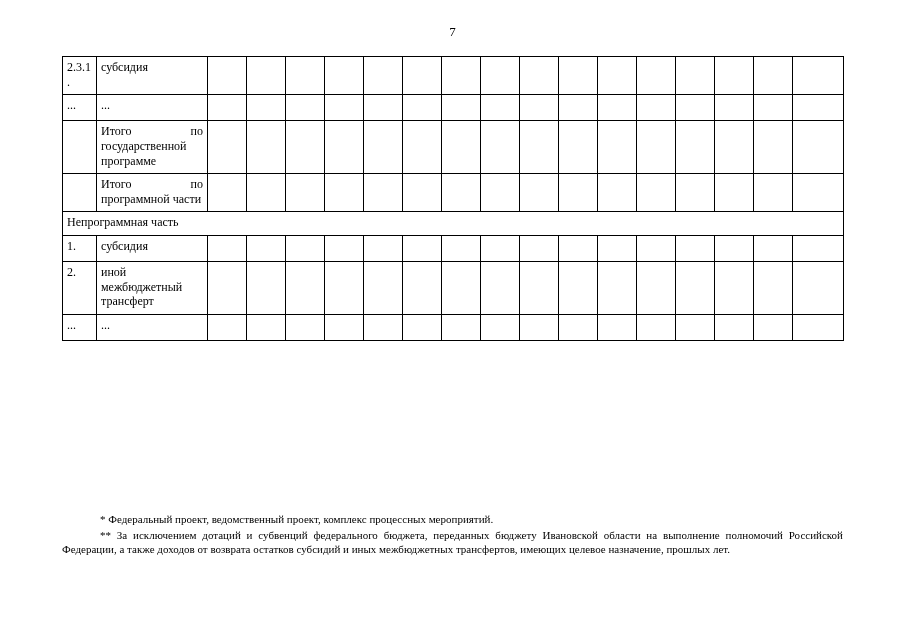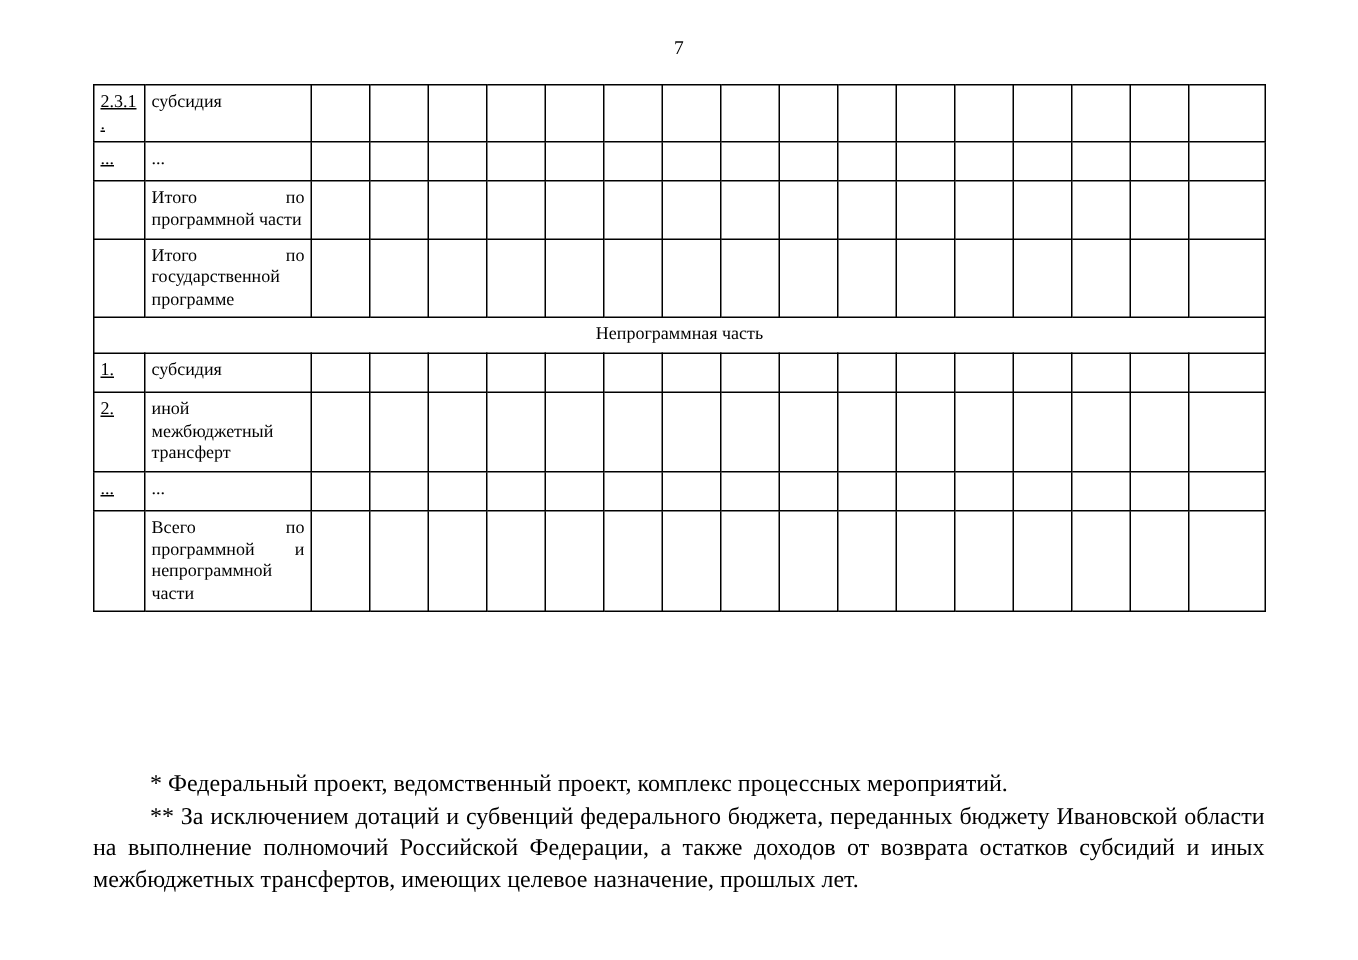--- a/index.html
+++ b/index.html
@@ -37,41 +37,40 @@
     vertical-align: top;
     font-size: 12px;
     line-height: 1.22;
     padding: 3px 4px 5px 4px;
     overflow: hidden;
     word-wrap: break-word;
   }
   td.num-cell {
     padding-left: 3px;
     text-align: left;
-    text-decoration: underline;
   }
   td.label-cell {
     text-align: justify;
     margin-top: 29px;
   }
   td.section-cell {
-    text-align: center;
+    text-align: left;
     padding-top: 5px;
     padding-bottom: 6px;
   }
   td.empty-cell {
     height: 14px;
   }
   tr.single-row td { height: 17px; }
   .footnotes {
     position: absolute;
     left: 62px;
     top: 512px;
     width: 781px;
-    font-size: 16px;
+    font-size: 11px;
   }
   .footnote {
     margin: 0 0 1px 0;
     text-indent: 38px;
     text-align: justify;
     line-height: 1.32;
   }
 </style>
 </head>
 <body>
@@ -137,41 +136,41 @@
           <td class="empty-cell"></td>
           <td class="empty-cell"></td>
           <td class="empty-cell"></td>
           <td class="empty-cell"></td>
           <td class="empty-cell"></td>
           <td class="empty-cell"></td>
           <td class="empty-cell"></td>
         </tr>
         <tr>
           <td class="num-cell"></td>
+          <td class="label-cell">Итого по государственной программе</td>
+          <td class="empty-cell"></td>
+          <td class="empty-cell"></td>
+          <td class="empty-cell"></td>
+          <td class="empty-cell"></td>
+          <td class="empty-cell"></td>
+          <td class="empty-cell"></td>
+          <td class="empty-cell"></td>
+          <td class="empty-cell"></td>
+          <td class="empty-cell"></td>
+          <td class="empty-cell"></td>
+          <td class="empty-cell"></td>
+          <td class="empty-cell"></td>
+          <td class="empty-cell"></td>
+          <td class="empty-cell"></td>
+          <td class="empty-cell"></td>
+          <td class="empty-cell"></td>
+        </tr>
+        <tr>
+          <td class="num-cell"></td>
           <td class="label-cell">Итого по программной части</td>
-          <td class="empty-cell"></td>
-          <td class="empty-cell"></td>
-          <td class="empty-cell"></td>
-          <td class="empty-cell"></td>
-          <td class="empty-cell"></td>
-          <td class="empty-cell"></td>
-          <td class="empty-cell"></td>
-          <td class="empty-cell"></td>
-          <td class="empty-cell"></td>
-          <td class="empty-cell"></td>
-          <td class="empty-cell"></td>
-          <td class="empty-cell"></td>
-          <td class="empty-cell"></td>
-          <td class="empty-cell"></td>
-          <td class="empty-cell"></td>
-          <td class="empty-cell"></td>
-        </tr>
-        <tr>
-          <td class="num-cell"></td>
-          <td class="label-cell">Итого по государственной программе</td>
           <td class="empty-cell"></td>
           <td class="empty-cell"></td>
           <td class="empty-cell"></td>
           <td class="empty-cell"></td>
           <td class="empty-cell"></td>
           <td class="empty-cell"></td>
           <td class="empty-cell"></td>
           <td class="empty-cell"></td>
           <td class="empty-cell"></td>
           <td class="empty-cell"></td>
@@ -221,40 +220,20 @@
           <td class="empty-cell"></td>
           <td class="empty-cell"></td>
           <td class="empty-cell"></td>
           <td class="empty-cell"></td>
           <td class="empty-cell"></td>
           <td class="empty-cell"></td>
         </tr>
         <tr class="single-row">
           <td class="num-cell">...</td>
           <td class="label-cell">...</td>
-          <td class="empty-cell"></td>
-          <td class="empty-cell"></td>
-          <td class="empty-cell"></td>
-          <td class="empty-cell"></td>
-          <td class="empty-cell"></td>
-          <td class="empty-cell"></td>
-          <td class="empty-cell"></td>
-          <td class="empty-cell"></td>
-          <td class="empty-cell"></td>
-          <td class="empty-cell"></td>
-          <td class="empty-cell"></td>
-          <td class="empty-cell"></td>
-          <td class="empty-cell"></td>
-          <td class="empty-cell"></td>
-          <td class="empty-cell"></td>
-          <td class="empty-cell"></td>
-        </tr>
-        <tr>
-          <td class="num-cell"></td>
-          <td class="label-cell">Всего по программной и непрограммной части</td>
           <td class="empty-cell"></td>
           <td class="empty-cell"></td>
           <td class="empty-cell"></td>
           <td class="empty-cell"></td>
           <td class="empty-cell"></td>
           <td class="empty-cell"></td>
           <td class="empty-cell"></td>
           <td class="empty-cell"></td>
           <td class="empty-cell"></td>
           <td class="empty-cell"></td>

